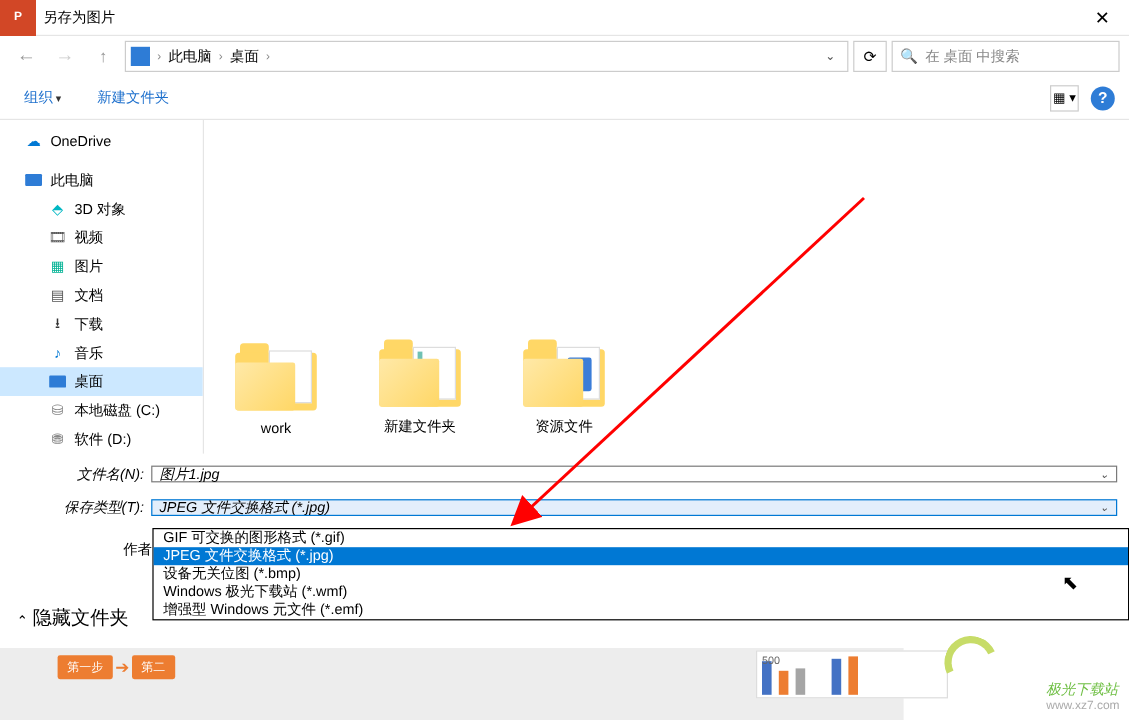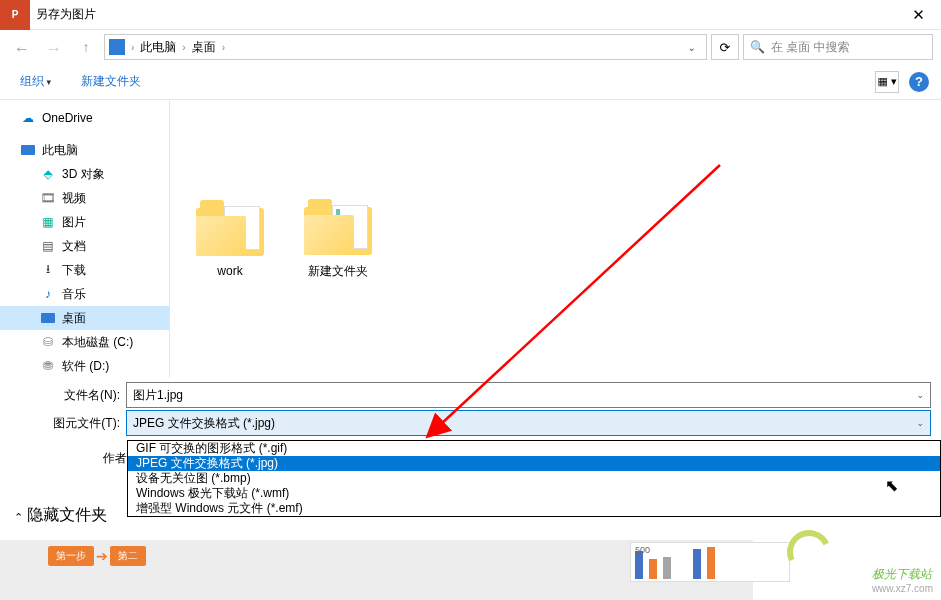--- a/index.html
+++ b/index.html
@@ -36,35 +36,35 @@
 .ico-pc { background: #2e7cd6; width: 14px; height: 10px; border-radius: 1px; }
 .ico-3d { color: #00b7c3; }
 .ico-vid { color: #555; }
 .ico-img { color: #00b294; }
 .ico-doc { color: #555; }
 .ico-dl { color: #333; }
 .ico-mus { color: #0078d4; }
 .ico-desk { background: #2e7cd6; width: 14px; height: 10px; border-radius: 1px; }
 .ico-disk { color: #888; }
 
-.file-area { flex: 1; padding: 14px 20px; display: flex; gap: 28px; align-items: center; }
+.file-area { flex: 1; padding: 14px 20px; display: flex; gap: 40px; align-items: flex-end; }
 .folder { display: flex; flex-direction: column; align-items: center; width: 80px; cursor: pointer; }
 .folder-icon { width: 68px; height: 56px; position: relative; }
 .folder-back { position: absolute; bottom: 0; width: 68px; height: 48px; background: #ffd766; border-radius: 3px; }
 .folder-tab { position: absolute; top: 0; left: 4px; width: 24px; height: 12px; background: #ffd766; border-radius: 3px 3px 0 0; }
 .folder-inner { position: absolute; right: 4px; top: 6px; width: 36px; height: 44px; background: #fff; border: 1px solid #ddd; }
 .folder-inner.green::before { content:""; position:absolute; left:3px; top:3px; width:4px; height:36px; background:#70c1b3; }
 .folder-inner.blue::before { content:""; position:absolute; left:8px; top:8px; width:20px; height:28px; background:#3b7dd8; border-radius:2px; }
 .folder-front { position: absolute; bottom: 0; left: 0; width: 50px; height: 40px; background: linear-gradient(135deg,#ffe9a8,#ffd766); border-radius: 2px; }
 .folder-label { font-size: 12px; margin-top: 8px; text-align: center; }
 
-.form-area { padding: 4px 10px 0 10px; }
+.form-area { padding: 4px 10px 0 10px; font-style: italic; }
 .form-row { display: flex; align-items: center; height: 26px; margin-bottom: 2px; font-size: 12px; }
 .form-label { width: 116px; text-align: right; padding-right: 6px; }
-.form-input { flex: 1; height: 26px; border: 1px solid #7a7a7a; padding: 0 6px; font-size: 12px; display: flex; align-items: center; position: relative; }
+.form-input { flex: 1; height: 14px; border: 1px solid #7a7a7a; padding: 0 6px; font-size: 12px; display: flex; align-items: center; position: relative; }
 .form-input.combo { background: #e3eefb; border-color: #0078d4; }
 .form-input .dd-arrow { position: absolute; right: 6px; font-size: 9px; color: #555; }
 
 .dropdown-list { position: absolute; left: 127px; right: 0; top: 440px; background: #fff; border: 1px solid #000; z-index: 20; }
 .dd-item { height: 15px; padding: 0 8px; font-size: 12px; line-height: 15px; cursor: pointer; }
 .dd-item.sel { background: #0078d4; color: #fff; }
 
 .bottom-row { display: flex; align-items: center; padding: 2px 10px 0 10px; font-size: 12px; }
 .author-label { width: 116px; text-align: right; padding-right: 6px; }
 
@@ -190,33 +190,42 @@
     </div>
     <div class="folder">
       <div class="folder-icon">
           <div class="folder-tab"></div>
           <div class="folder-back"></div>
           <div class="folder-inner green"></div>
           <div class="folder-front"></div>
         </div>
       <div class="folder-label">新建文件夹</div>
     </div>
+    <div class="folder">
+      <div class="folder-icon">
+          <div class="folder-tab"></div>
+          <div class="folder-back"></div>
+          <div class="folder-inner blue"></div>
+          <div class="folder-front"></div>
+        </div>
+      <div class="folder-label">资源文件</div>
+    </div>
   </div>
 </div>
 
 <div class="form-area">
   <div class="form-row">
     <div class="form-label">文件名(N):</div>
     <div class="form-input">
         <span>图片1.jpg</span>
         <span class="dd-arrow">⌄</span>
       </div>
   </div>
   <div class="form-row">
-    <div class="form-label">图元文件(T):</div>
+    <div class="form-label">保存类型(T):</div>
     <div class="form-input combo">
         <span>JPEG 文件交换格式 (*.jpg)</span>
         <span class="dd-arrow">⌄</span>
       </div>
   </div>
 </div>
 
 <div class="dropdown-list">
   <div class="dd-item">GIF 可交换的图形格式 (*.gif)</div>
   <div class="dd-item sel">JPEG 文件交换格式 (*.jpg)</div>

